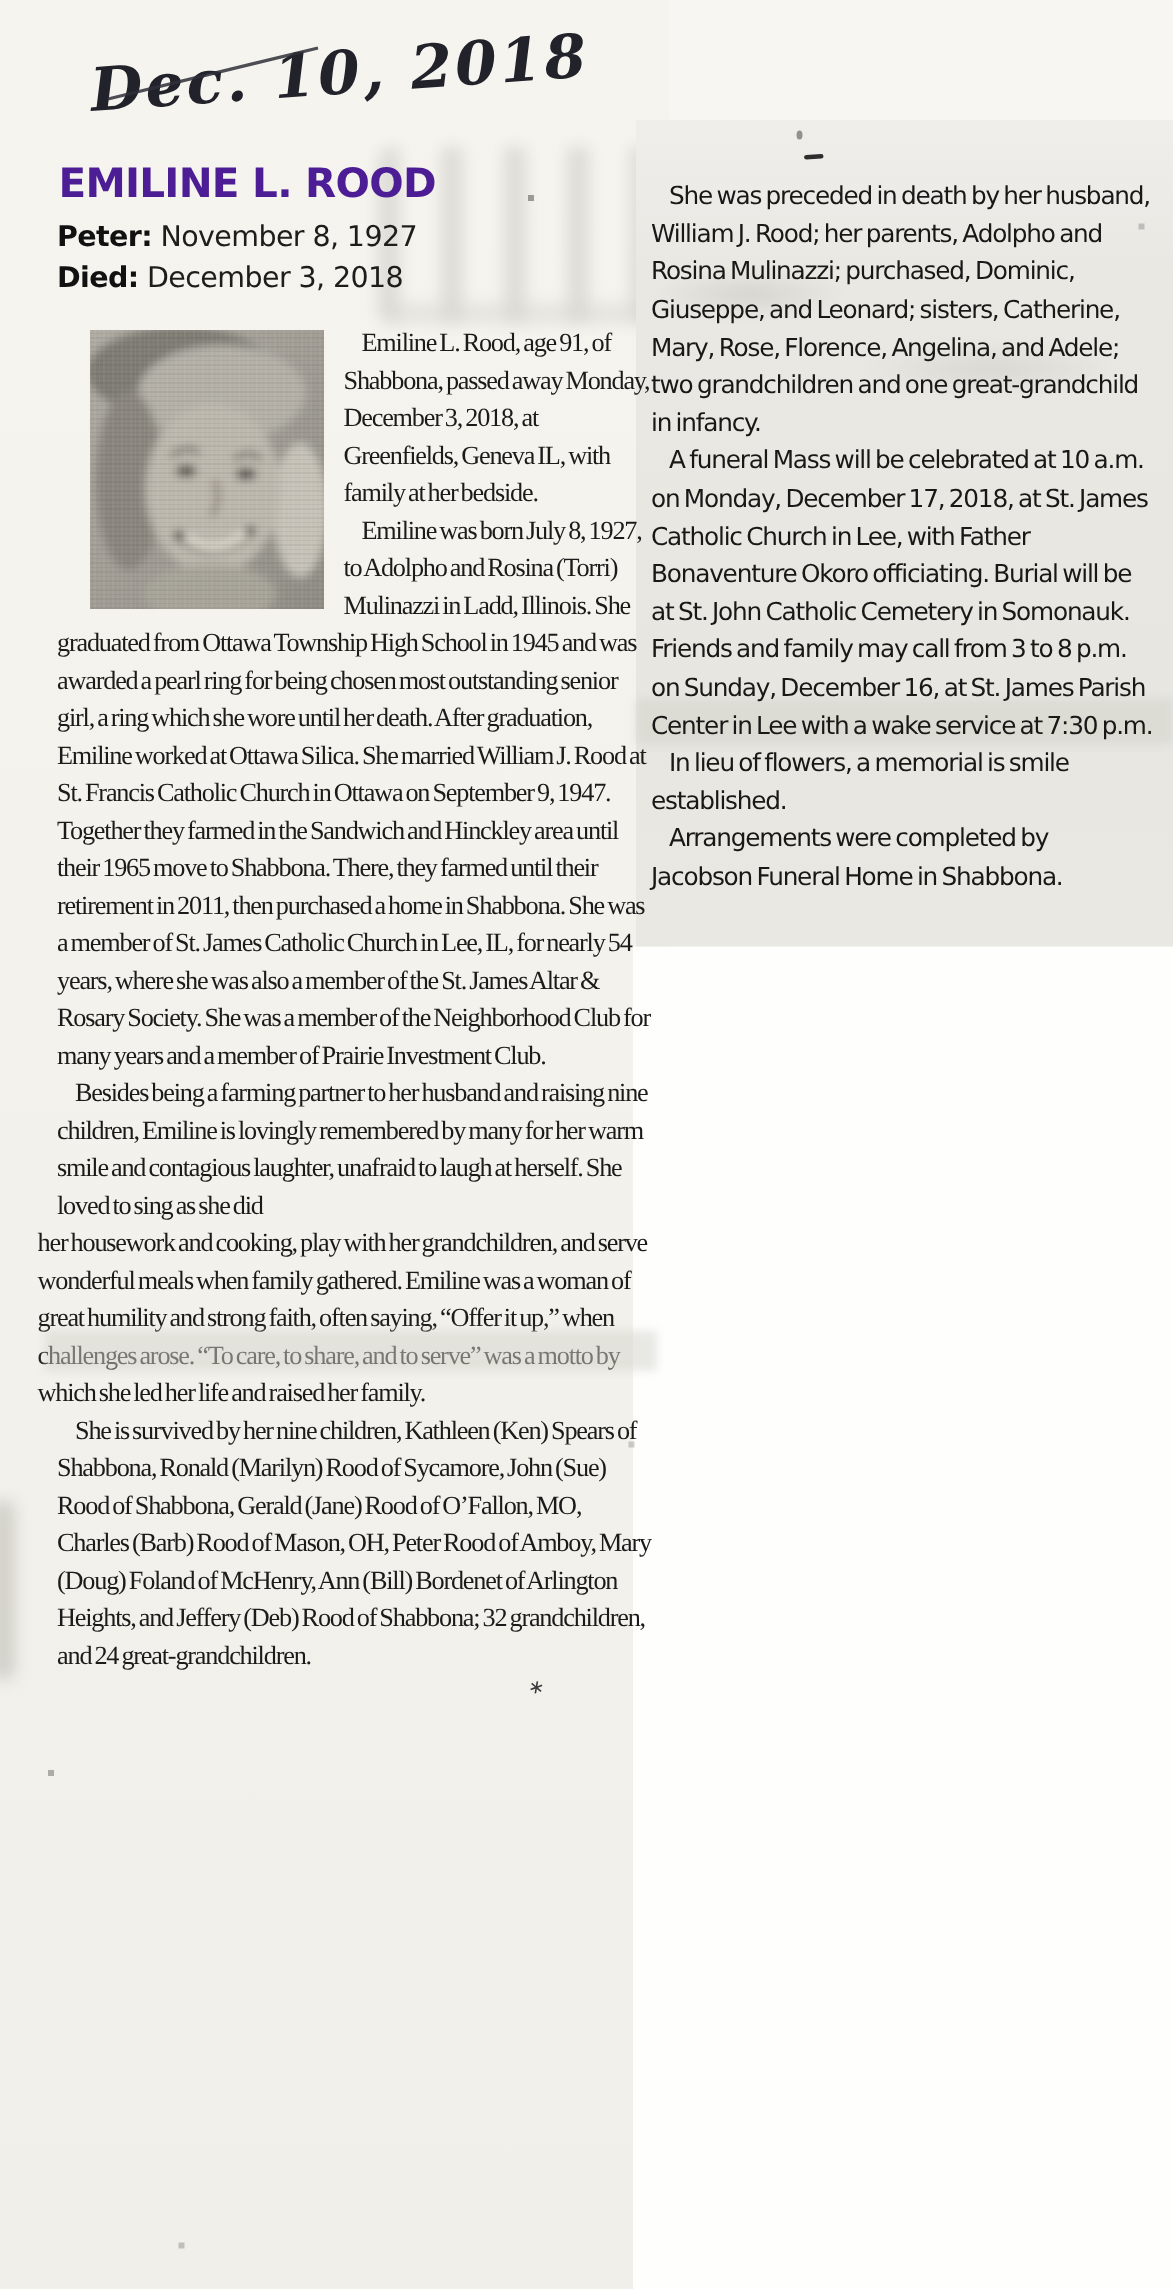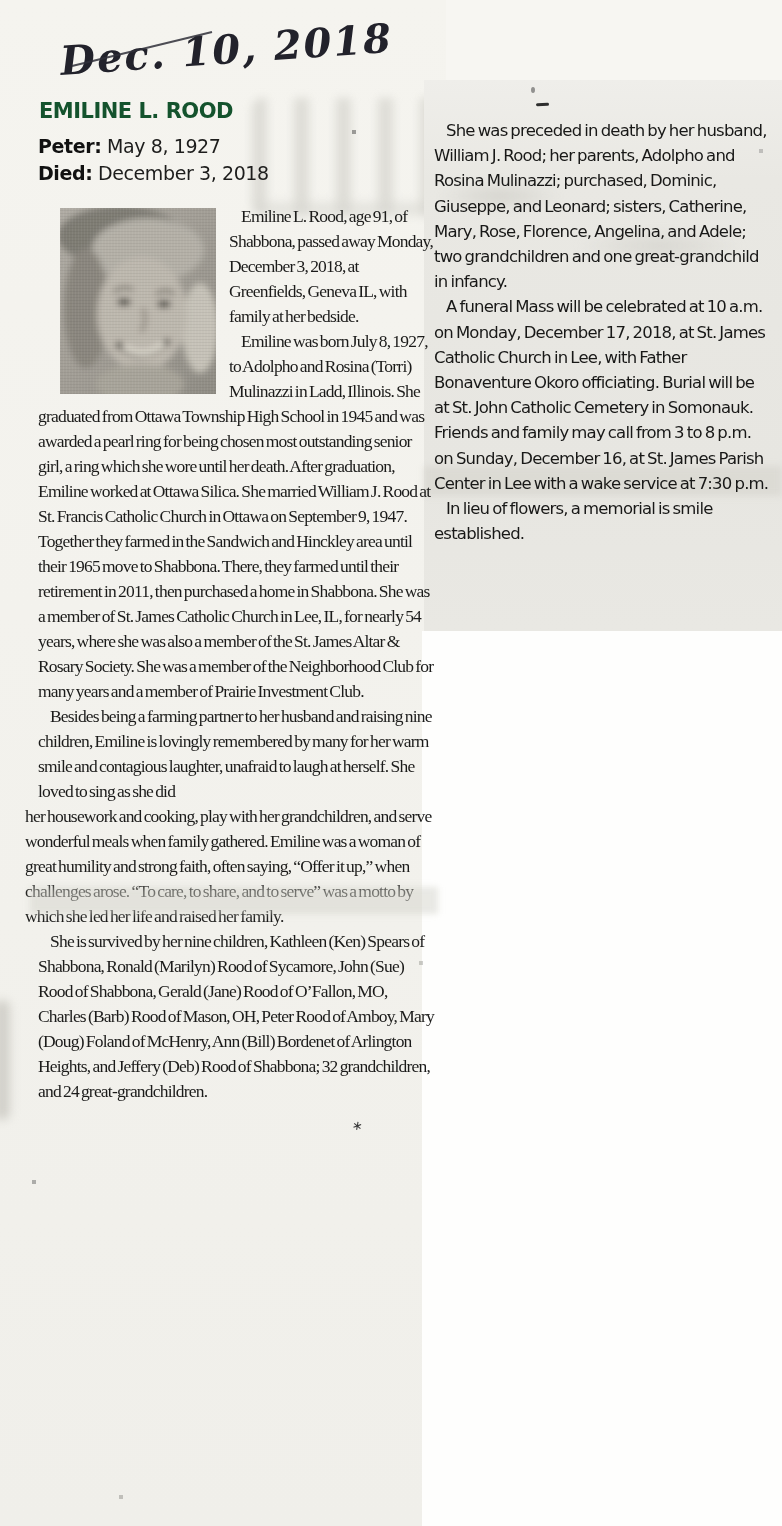--- a/index.html
+++ b/index.html
@@ -37,22 +37,22 @@
 
   .handwritten{
     position:absolute;left:60px;top:28px;width:260px;
     font-family:"DejaVu Serif",serif;font-style:italic;font-weight:700;
     font-size:40px;letter-spacing:2px;color:#22222b;
     transform:rotate(-4deg);white-space:nowrap;
   }
   .pen-stroke{position:absolute;left:52px;top:20px;}
 
   .headline{
-    font-size:21px;font-weight:700;letter-spacing:-.5px;color:#14532d;
-    margin:0 0 7px 1px;line-height:30px;
+    font-size:27px;font-weight:700;letter-spacing:-.5px;color:#4c1d95;
+    margin:12px 0 7px 1px;line-height:30px;
   }
   .vital{font-size:19px;line-height:27px;letter-spacing:-.4px;}
   .vital .lab{font-weight:700;color:#111;}
   .vital .val{font-weight:400;color:#1d1d1c;}
 
   .article{margin-top:17px;font-size:17.5px;line-height:25px;
     letter-spacing:-.8px;word-spacing:-1.5px;text-align:left;}
   .article p{margin:0;text-indent:12px;font-family:Liberation Serif, serif;}
   .article p.seam{text-indent:0;margin-left:-13px;width:calc(100% + 13px);}
 
@@ -98,33 +98,34 @@
   <div class="left-paper"></div>
   <div class="lower-right-paper"></div>
   <div class="ghost"></div>
 
   <div class="clip-right">
     <div class="band-right"></div>
     <div class="rcol">
       <p>She was preceded in death by her husband, William J. Rood; her parents, Adolpho and Rosina Mulinazzi; purchased, Dominic, Giuseppe, and Leonard; sisters, Catherine, Mary, Rose, Florence, Angelina, and Adele; two grandchildren and one great-grandchild in infancy.</p>
       <p>A funeral Mass will be celebrated at 10 a.m. on Monday, December 17, 2018, at St. James Catholic Church in Lee, with Father Bonaventure Okoro officiating. Burial will be at St. John Catholic Cemetery in Somonauk. Friends and family may call from 3 to 8 p.m. on Sunday, December 16, at St. James Parish Center in Lee with a wake service at 7:30 p.m.</p>
       <p>In lieu of flowers, a memorial is smile established.</p>
+      <p>Arrangements were completed by Jacobson Funeral Home in Shabbona.</p>
     </div>
   </div>
 
   <div class="handwritten">Dec. 10, 2018</div>
   <svg class="pen-stroke" width="240" height="60" viewBox="0 0 240 60">
     <line x1="20" y1="46" x2="160" y2="12" stroke="#30303a" stroke-width="2.2" opacity="0.85"></line>
   </svg>
 
   <div class="clip-left">
     <h1 class="headline">EMILINE L. ROOD</h1>
     <div class="vital">
       <span class="lab">Peter:</span>
-      <span class="val">May 8, 1927</span>
+      <span class="val">November 8, 1927</span>
     </div>
     <div class="vital">
       <span class="lab">Died:</span>
       <span class="val">December 3, 2018</span>
     </div>
 
     <div class="article">
       <div class="photo">
         <svg width="156" height="186" viewBox="0 0 156 186">
           <defs>

